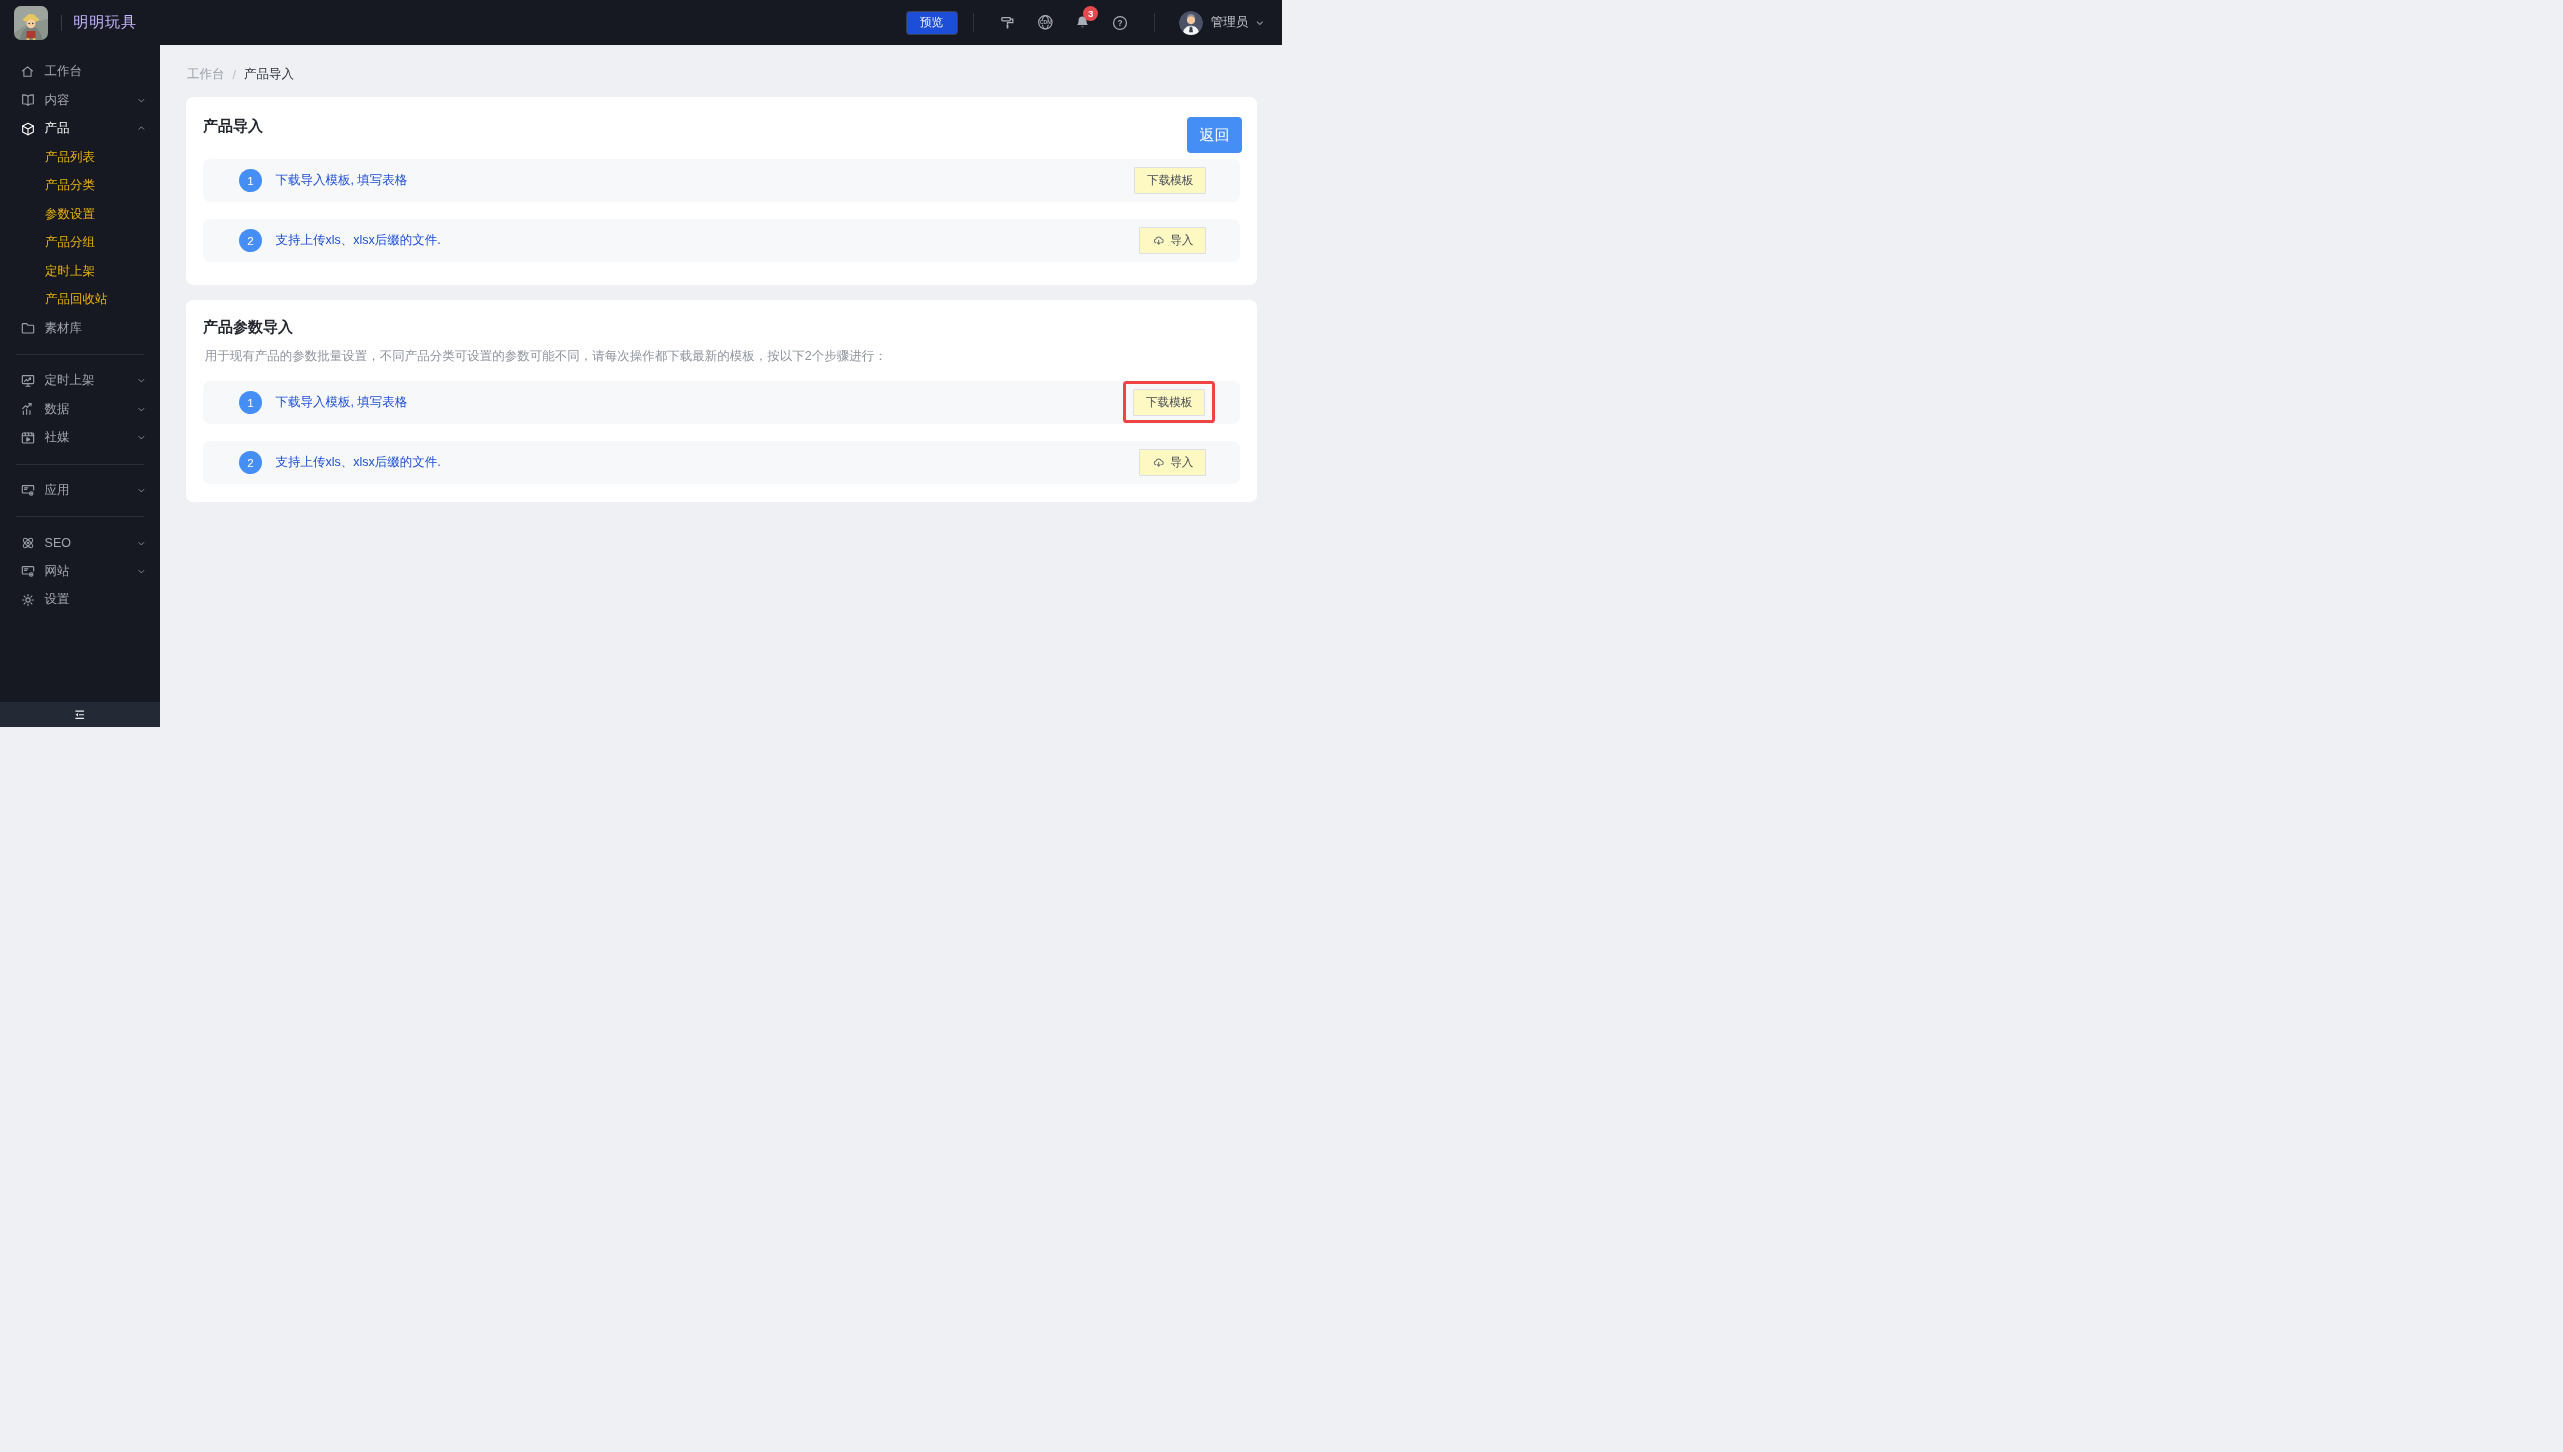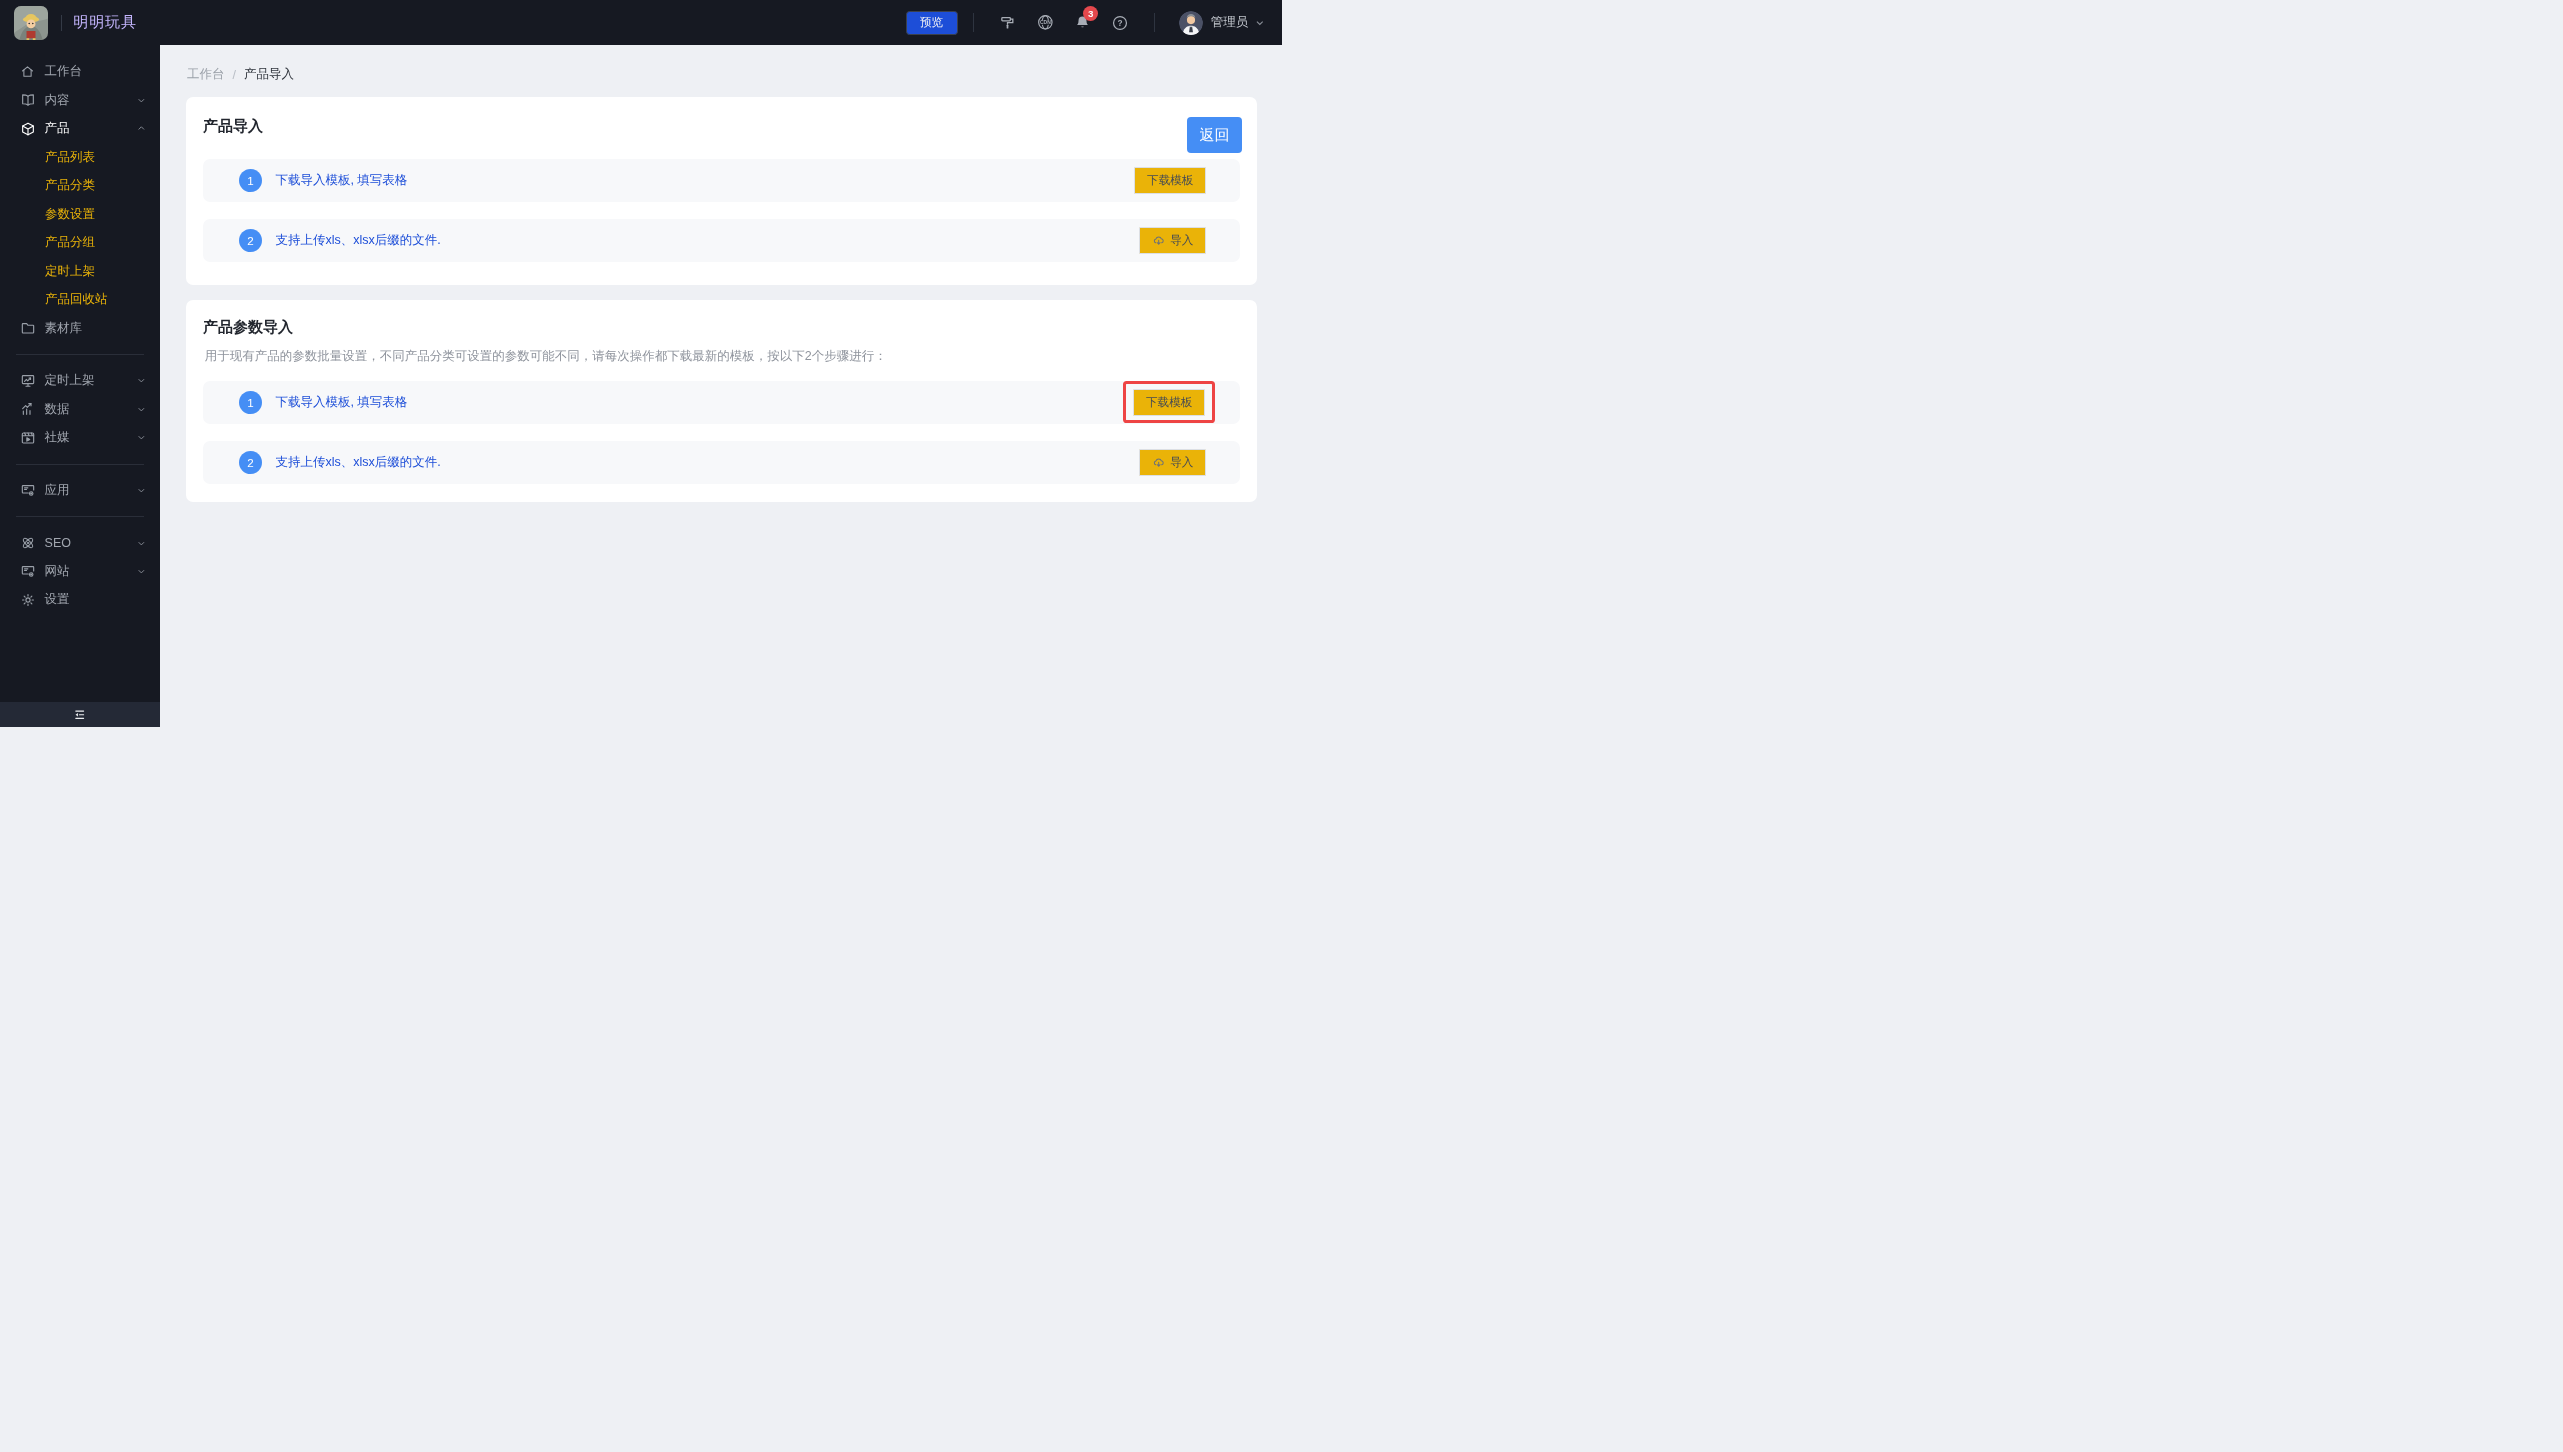--- a/index.html
+++ b/index.html
@@ -66,21 +66,21 @@
   .back-btn { position:absolute; top:20.5px; right:15px; height:36px; padding:0 12.5px;
     background:#458ef5; color:#ffffff; border:none; border-radius:4px; font-size:15px; cursor:pointer; }
 
   .step-row { height:43px; background:#f7f8fa; border-radius:7.1px; display:flex;
     align-items:center; padding:0 34px 0 36px; }
   .step-row + .step-row { margin-top:17px; }
   .step-badge { width:23px; height:23px; border-radius:50%; background:#458ef5;
     color:#fff; font-size:11.6px; display:flex; align-items:center; justify-content:center;
     margin-right:13.4px; flex:0 0 auto; }
   .step-text { font-size:12.5px; color:#1d4ed8; }
-  .row-btn { margin-left:auto; height:27px; padding:0 11.6px; background:#eab308;
+  .row-btn { margin-left:auto; height:27px; padding:0 11.6px; background:#fef9c3;
     border:0.9px solid #dcdfe4; border-radius:1px; font-size:11.6px; color:#454b55;
     display:flex; align-items:center; gap:5.3px; cursor:pointer; }
   .row-btn svg { color:#6b7079; }
   .highlight-box { margin-left:auto; border:3.6px solid #ee4444; border-radius:3.6px;
     padding:4.5px 7.1px; margin-right:-9px; display:flex; }
   .highlight-box .row-btn { margin-left:0; }
 </style>
 </head>
 <body>
 

